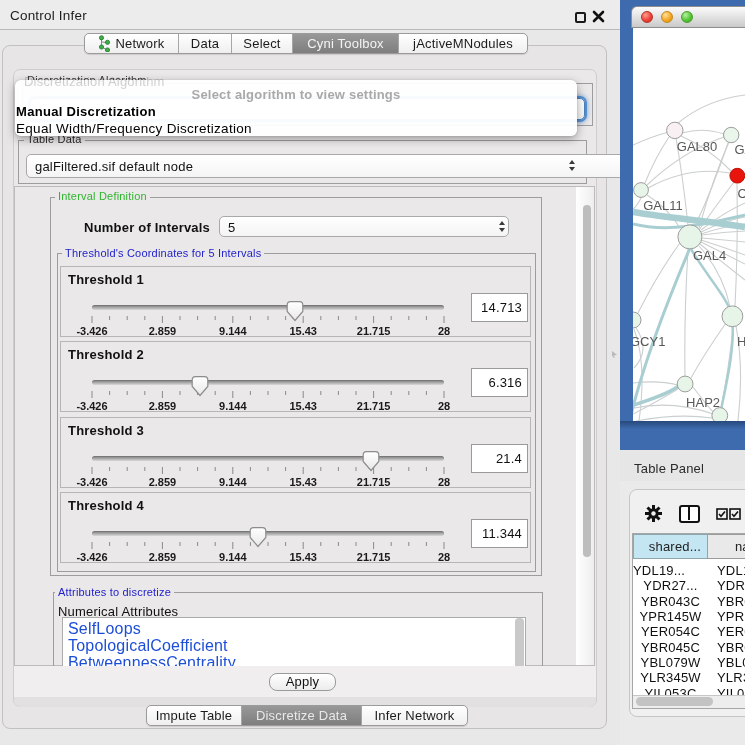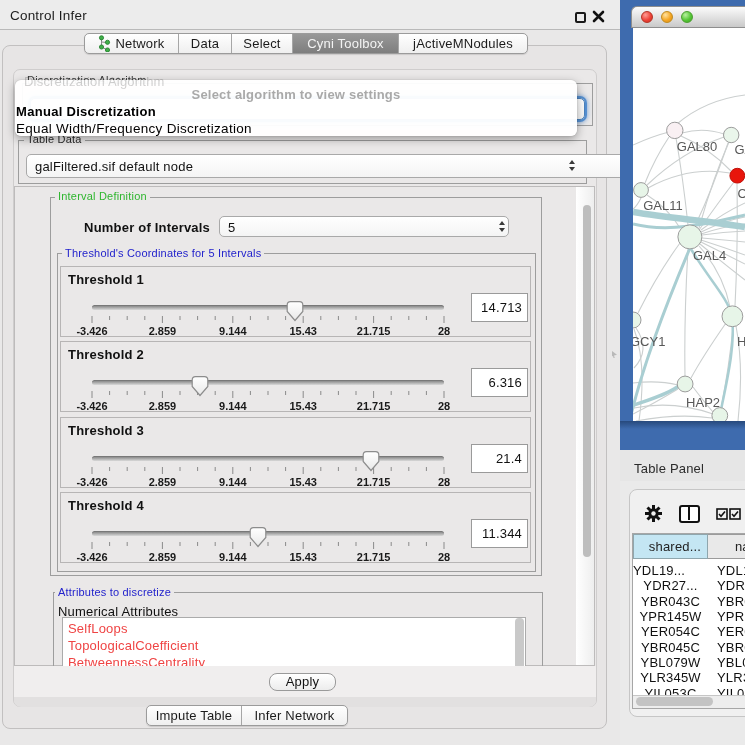--- a/index.html
+++ b/index.html
@@ -272,30 +272,31 @@
       </defs>
       <path d="M 4.5 0.7 L 13.5 0.7 Q 16.8 0.7 16.8 4 L 16.8 10.5 L 9 19.5 L 1.2 10.5 L 1.2 4 Q 1.2 0.7 4.5 0.7 Z" fill="url(#thg3)" stroke="#8c8c8c" stroke-width="1.2"></path>
     </svg>
 <div class="vbox">11.344</div>
 </div>
 
 <div class="grp" style="left:53px; top:592px; width:490px; height:80px; border-bottom:none;"></div>
 <div class="gtitle" style="left:55px; top:586px; color:#2222cc; background:#eae8e8;">Attributes to discretize</div>
 <div class="abs" style="left:41px; top:604px; font-size:13px; font-weight:normal; color:#111; letter-spacing:0.2px;margin-left:17px;">Numerical Attributes</div>
 <div class="abs" style="left:62px; top:617px; width:464px; height:49px; background:#ffffff; border:1px solid #ababab; border-bottom:none; overflow:hidden;">
-  <div style="position:absolute; left:5px; top:2px; font-size:13px; color:#ef4444; line-height:17px; letter-spacing:0.2px;">SelfLoops<br>TopologicalCoefficient<br>BetweennessCentrality</div>
+  <div style="position:absolute; left:5px; top:2px; font-size:16px; color:#1d4ed8; line-height:17px; letter-spacing:0.2px;">SelfLoops<br>TopologicalCoefficient<br>BetweennessCentrality</div>
   <div style="position:absolute; right:1px; top:0; width:9px; height:60px; background:#c9c9c9; border-radius:4px;"></div>
 </div>
 
 <div class="abs" style="left:14px; top:666px; width:582px; height:31px; background:#f0eeee;"></div>
 <div class="abs" style="left:14px; top:697px; width:582px; height:10px; background:#e2e0e0; border-radius:0 0 7px 7px;"></div>
 <div class="abs" style="left:269px; top:673px; width:67px; height:18px; background:linear-gradient(#ffffff,#ececec); border:1px solid #9a9a9a; border-radius:8px; text-align:center; font-size:13px; color:#111; line-height:16px; letter-spacing:0.2px;">Apply</div>
 
 <div class="abs seg" style="left:146px; top:705px;">
   <div class="s" style="width:95px;">Impute Table</div>
+  <div class="s sel" style="width:120px; color:#e9e9e9;">Discretize Data</div>
   <div class="s" style="width:105px;">Infer Network</div>
 </div>
 
 <div class="abs" id="popup"></div>
 <div class="abs" style="left:24px; top:74px; color:rgba(58,58,58,0.24); font-size:13px; letter-spacing:0.2px;">Discretization Algorithm</div>
 <div class="abs" style="left:15px; top:87px; width:562px; text-align:center; font-size:13px; font-weight:600; color:#a9a9a9; letter-spacing:0.2px;">Select algorithm to view settings</div>
 <div class="abs" style="left:16px; top:104px; font-size:13px; font-weight:bold; color:#000; letter-spacing:0.3px;">Manual Discretization</div>
 <div class="abs" style="left:16px; top:121px; font-size:13.5px; color:#000; letter-spacing:0.3px;">Equal Width/Frequency Discretization</div>
 
 <div class="abs" id="bluezone"></div>

